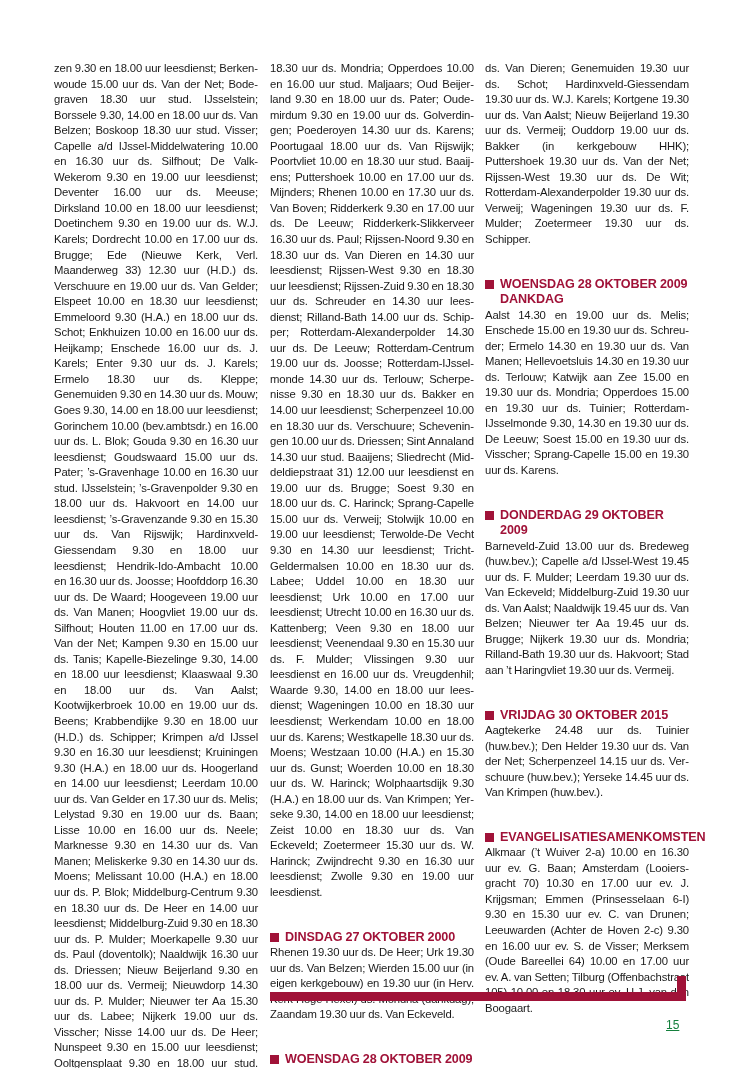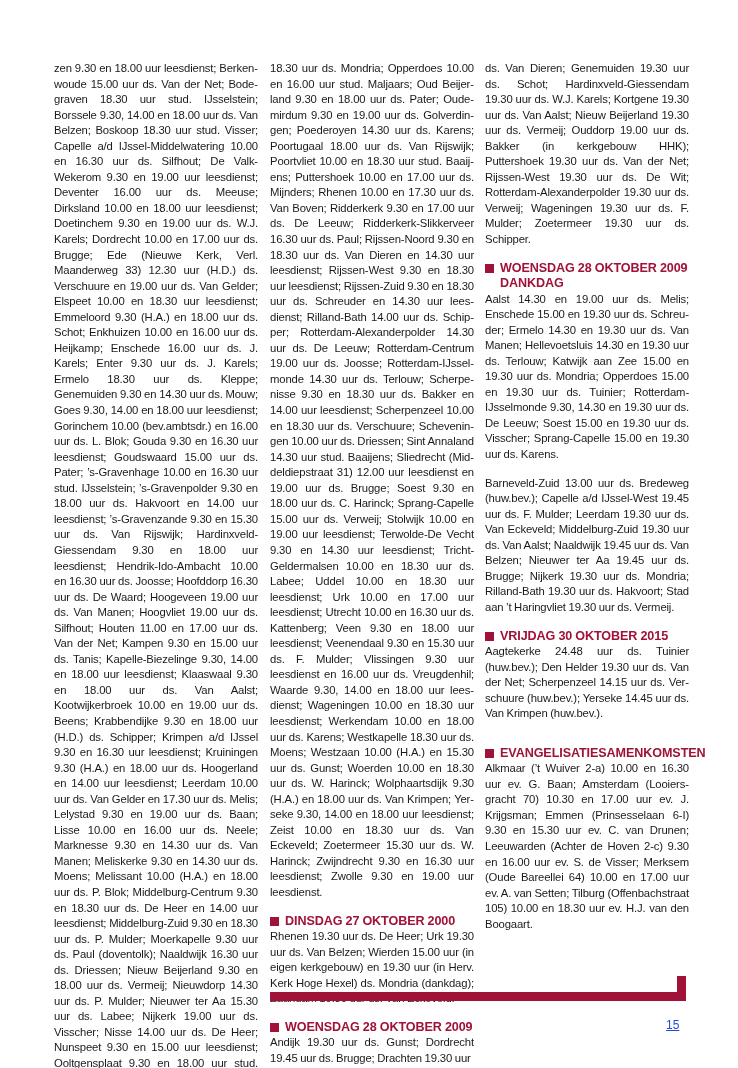--- a/index.html
+++ b/index.html
@@ -4,32 +4,32 @@
 <style>
   html, body { margin: 0; padding: 0; background: #ffffff; }
   body { width: 738px; height: 1068px; position: relative; overflow: hidden;
          font-family: "Liberation Sans", "DejaVu Sans", sans-serif; color: #1a1a1a; }
   .col { position: absolute; top: 61px; width: 204px; font-size: 11.3px; line-height: 15.55px;
          text-align: justify; hyphens: manual; letter-spacing: -0.15px; word-spacing: -0.3px; }
   #col1 { left: 54px; }
   #col2 { left: 270px; }
   #col3 { left: 485px; }
   .para { margin: 0; }
-  .section { margin-top: 13px; }
+  .section { margin-top: 29px; }
   .section:first-child { margin-top: 0; }
   .heading { font-weight: bold; color: #a01238; font-size: 12.6px; line-height: 15.5px;
              letter-spacing: -0.1px; text-align: left; display: flex; align-items: flex-start; }
   .heading .sq { display: inline-block; width: 9px; height: 9px; background: #a01238;
                  margin: 3px 6px 0 0; flex: 0 0 auto; }
   .heading .htext { display: block; }
   .heading .hsub { display: block; }
   .spacer-extra { margin-top: 24px; }
   #footer-bar { position: absolute; left: 270px; top: 992px; width: 416px; height: 9px; background: #a01238; }
   #footer-bar-end { position: absolute; left: 677px; top: 976px; width: 9px; height: 25px; background: #a01238; }
-  #page-number { position: absolute; left: 666px; top: 1018px; font-size: 12px; color: #1d4ed8; text-decoration: underline; }
+  #page-number { position: absolute; left: 666px; top: 1018px; font-size: 12px; color: #15803d; text-decoration: underline; }
 </style>
 </head>
 <body>
 
 <div id="col1" class="col">
   <p class="para">zen 9.30 en 18.00 uur leesdienst; Berken­woude 15.00 uur ds. Van der Net; Bode­graven 18.30 uur stud. IJsselstein; Borsse­le 9.30, 14.00 en 18.00 uur ds. Van Belzen; Boskoop 18.30 uur stud. Visser; Capelle a/d IJssel-Middelwatering 10.00 en 16.30 uur ds. Silfhout; De Valk-Wekerom 9.30 en 19.00 uur leesdienst; Deventer 16.00 uur ds. Meeuse; Dirksland 10.00 en 18.00 uur leesdienst; Doetinchem 9.30 en 19.00 uur ds. W.J. Karels; Dordrecht 10.00 en 17.00 uur ds. Brugge; Ede (Nieuwe Kerk, Verl. Maanderweg 33) 12.30 uur (H.D.) ds. Verschuure en 19.00 uur ds. Van Gelder; Elspeet 10.00 en 18.30 uur leesdienst; Emmeloord 9.30 (H.A.) en 18.00 uur ds. Schot; Enkhuizen 10.00 en 16.00 uur ds. Heijkamp; Enschede 16.00 uur ds. J. Karels; Enter 9.30 uur ds. J. Karels; Ermelo 18.30 uur ds. Kleppe; Genemuiden 9.30 en 14.30 uur ds. Mouw; Goes 9.30, 14.00 en 18.00 uur leesdienst; Gorinchem 10.00 (bev.ambtsdr.) en 16.00 uur ds. L. Blok; Gouda 9.30 en 16.30 uur leesdienst; Goudswaard 15.00 uur ds. Pater; ’s-Gra­venhage 10.00 en 16.30 uur stud. IJssel­stein; ’s-Gravenpolder 9.30 en 18.00 uur ds. Hakvoort en 14.00 uur leesdienst; ’s-Gravenzande 9.30 en 15.30 uur ds. Van Rijswijk; Hardinxveld-Giessendam 9.30 en 18.00 uur leesdienst; Hendrik-Ido-Ambacht 10.00 en 16.30 uur ds. Joosse; Hoofddorp 16.30 uur ds. De Waard; Hoo­geveen 19.00 uur ds. Van Manen; Hoog­vliet 19.00 uur ds. Silfhout; Houten 11.00 en 17.00 uur ds. Van der Net; Kampen 9.30 en 15.00 uur ds. Tanis; Kapelle-Bieze­linge 9.30, 14.00 en 18.00 uur leesdienst; Klaaswaal 9.30 en 18.00 uur ds. Van Aalst; Kootwijkerbroek 10.00 en 19.00 uur ds. Beens; Krabbendijke 9.30 en 18.00 uur (H.D.) ds. Schipper; Krimpen a/d IJssel 9.30 en 16.30 uur leesdienst; Kruiningen 9.30 (H.A.) en 18.00 uur ds. Hoogerland en 14.00 uur leesdienst; Leerdam 10.00 uur ds. Van Gelder en 17.30 uur ds. Melis; Lelystad 9.30 en 19.00 uur ds. Baan; Lisse 10.00 en 16.00 uur ds. Neele; Marknesse 9.30 en 14.30 uur ds. Van Manen; Melis­kerke 9.30 en 14.30 uur ds. Moens; Melis­sant 10.00 (H.A.) en 18.00 uur ds. P. Blok; Middelburg-Centrum 9.30 en 18.30 uur ds. De Heer en 14.00 uur leesdienst; Mid­delburg-Zuid 9.30 en 18.30 uur ds. P. Mul­der; Moerkapelle 9.30 uur ds. Paul (doventolk); Naaldwijk 16.30 uur ds. Driessen; Nieuw Beijerland 9.30 en 18.00 uur ds. Vermeij; Nieuwdorp 14.30 uur ds. P. Mulder; Nieuwer ter Aa 15.30 uur ds. Labee; Nijkerk 19.00 uur ds. Visscher; Nisse 14.00 uur ds. De Heer; Nunspeet 9.30 en 15.00 uur leesdienst; Ooltgens­plaat 9.30 en 18.00 uur stud. G.W.S. Mul­der; Oosterland 14.30 uur stud. G.W.S. Mulder; Oostkapelle 9.30 en 15.00 uur ds. Boogaard; Opheusden 10.00 (H.A.) en</p>
 </div>
 
 <div id="col2" class="col">
   <p class="para">18.30 uur ds. Mondria; Opperdoes 10.00 en 16.00 uur stud. Maljaars; Oud Beijer­land 9.30 en 18.00 uur ds. Pater; Oude­mirdum 9.30 en 19.00 uur ds. Golverdin­gen; Poederoyen 14.30 uur ds. Karens; Poortugaal 18.00 uur ds. Van Rijswijk; Poortvliet 10.00 en 18.30 uur stud. Baaij­ens; Puttershoek 10.00 en 17.00 uur ds. Mijnders; Rhenen 10.00 en 17.30 uur ds. Van Boven; Ridderkerk 9.30 en 17.00 uur ds. De Leeuw; Ridderkerk-Slikkerveer 16.30 uur ds. Paul; Rijssen-Noord 9.30 en 18.30 uur ds. Van Dieren en 14.30 uur leesdienst; Rijssen-West 9.30 en 18.30 uur leesdienst; Rijssen-Zuid 9.30 en 18.30 uur ds. Schreuder en 14.30 uur lees­dienst; Rilland-Bath 14.00 uur ds. Schip­per; Rotterdam-Alexanderpolder 14.30 uur ds. De Leeuw; Rotterdam-Centrum 19.00 uur ds. Joosse; Rotterdam-IJssel­monde 14.30 uur ds. Terlouw; Scherpe­nisse 9.30 en 18.30 uur ds. Bakker en 14.00 uur leesdienst; Scherpenzeel 10.00 en 18.30 uur ds. Verschuure; Scheve­nin­gen 10.00 uur ds. Driessen; Sint Annaland 14.30 uur stud. Baaijens; Sliedrecht (Mid­deldiepstraat 31) 12.00 uur leesdienst en 19.00 uur ds. Brugge; Soest 9.30 en 18.00 uur ds. C. Harinck; Sprang-Capelle 15.00 uur ds. Verweij; Stolwijk 10.00 en 19.00 uur leesdienst; Terwolde-De Vecht 9.30 en 14.30 uur leesdienst; Tricht-Gelderm­alsen 10.00 en 18.30 uur ds. Labee; Uddel 10.00 en 18.30 uur leesdienst; Urk 10.00 en 17.00 uur leesdienst; Utrecht 10.00 en 16.30 uur ds. Kattenberg; Veen 9.30 en 18.00 uur leesdienst; Veenendaal 9.30 en 15.30 uur ds. F. Mulder; Vlissingen 9.30 uur leesdienst en 16.00 uur ds. Vreugden­hil; Waarde 9.30, 14.00 en 18.00 uur lees­dienst; Wageningen 10.00 en 18.30 uur leesdienst; Werkendam 10.00 en 18.00 uur ds. Karens; Westkapelle 18.30 uur ds. Moens; Westzaan 10.00 (H.A.) en 15.30 uur ds. Gunst; Woerden 10.00 en 18.30 uur ds. W. Harinck; Wolphaartsdijk 9.30 (H.A.) en 18.00 uur ds. Van Krimpen; Yer­seke 9.30, 14.00 en 18.00 uur leesdienst; Zeist 10.00 en 18.30 uur ds. Van Eckeveld; Zoetermeer 15.30 uur ds. W. Harinck; Zwijndrecht 9.30 en 16.30 uur leesdienst; Zwolle 9.30 en 19.00 uur leesdienst.</p>
@@ -59,20 +59,24 @@
       <span class="sq"></span>
       <span>
         <span class="htext">WOENSDAG 28 OKTOBER 2009</span>
         <span class="hsub">DANKDAG</span>
       </span>
     </div>
     <p class="para">Aalst 14.30 en 19.00 uur ds. Melis; Enschede 15.00 en 19.30 uur ds. Schreu­der; Ermelo 14.30 en 19.30 uur ds. Van Manen; Hellevoetsluis 14.30 en 19.30 uur ds. Terlouw; Katwijk aan Zee 15.00 en 19.30 uur ds. Mondria; Opperdoes 15.00 en 19.30 uur ds. Tuinier; Rotterdam-IJssel­monde 9.30, 14.30 en 19.30 uur ds. De Leeuw; Soest 15.00 en 19.30 uur ds. Vis­scher; Sprang-Capelle 15.00 en 19.30 uur ds. Karens.</p>
   </div>
 
   <div class="section">
+    <div class="heading">
+      <span class="sq"></span>
+      <span class="htext">DONDERDAG 29 OKTOBER 2009</span>
+    </div>
     <p class="para">Barneveld-Zuid 13.00 uur ds. Bredeweg (huw.bev.); Capelle a/d IJssel-West 19.45 uur ds. F. Mulder; Leerdam 19.30 uur ds. Van Eckeveld; Middelburg-Zuid 19.30 uur ds. Van Aalst; Naaldwijk 19.45 uur ds. Van Belzen; Nieuwer ter Aa 19.45 uur ds. Brugge; Nijkerk 19.30 uur ds. Mondria; Rilland-Bath 19.30 uur ds. Hakvoort; Stad aan ’t Haringvliet 19.30 uur ds. Vermeij.</p>
   </div>
 
   <div class="section">
     <div class="heading">
       <span class="sq"></span>
       <span class="htext">VRIJDAG 30 OKTOBER 2015</span>
     </div>
     <p class="para">Aagtekerke 24.48 uur ds. Tuinier (huw.bev.); Den Helder 19.30 uur ds. Van der Net; Scherpenzeel 14.15 uur ds. Ver­schuure (huw.bev.); Yerseke 14.45 uur ds. Van Krimpen (huw.bev.).</p>
   </div>

